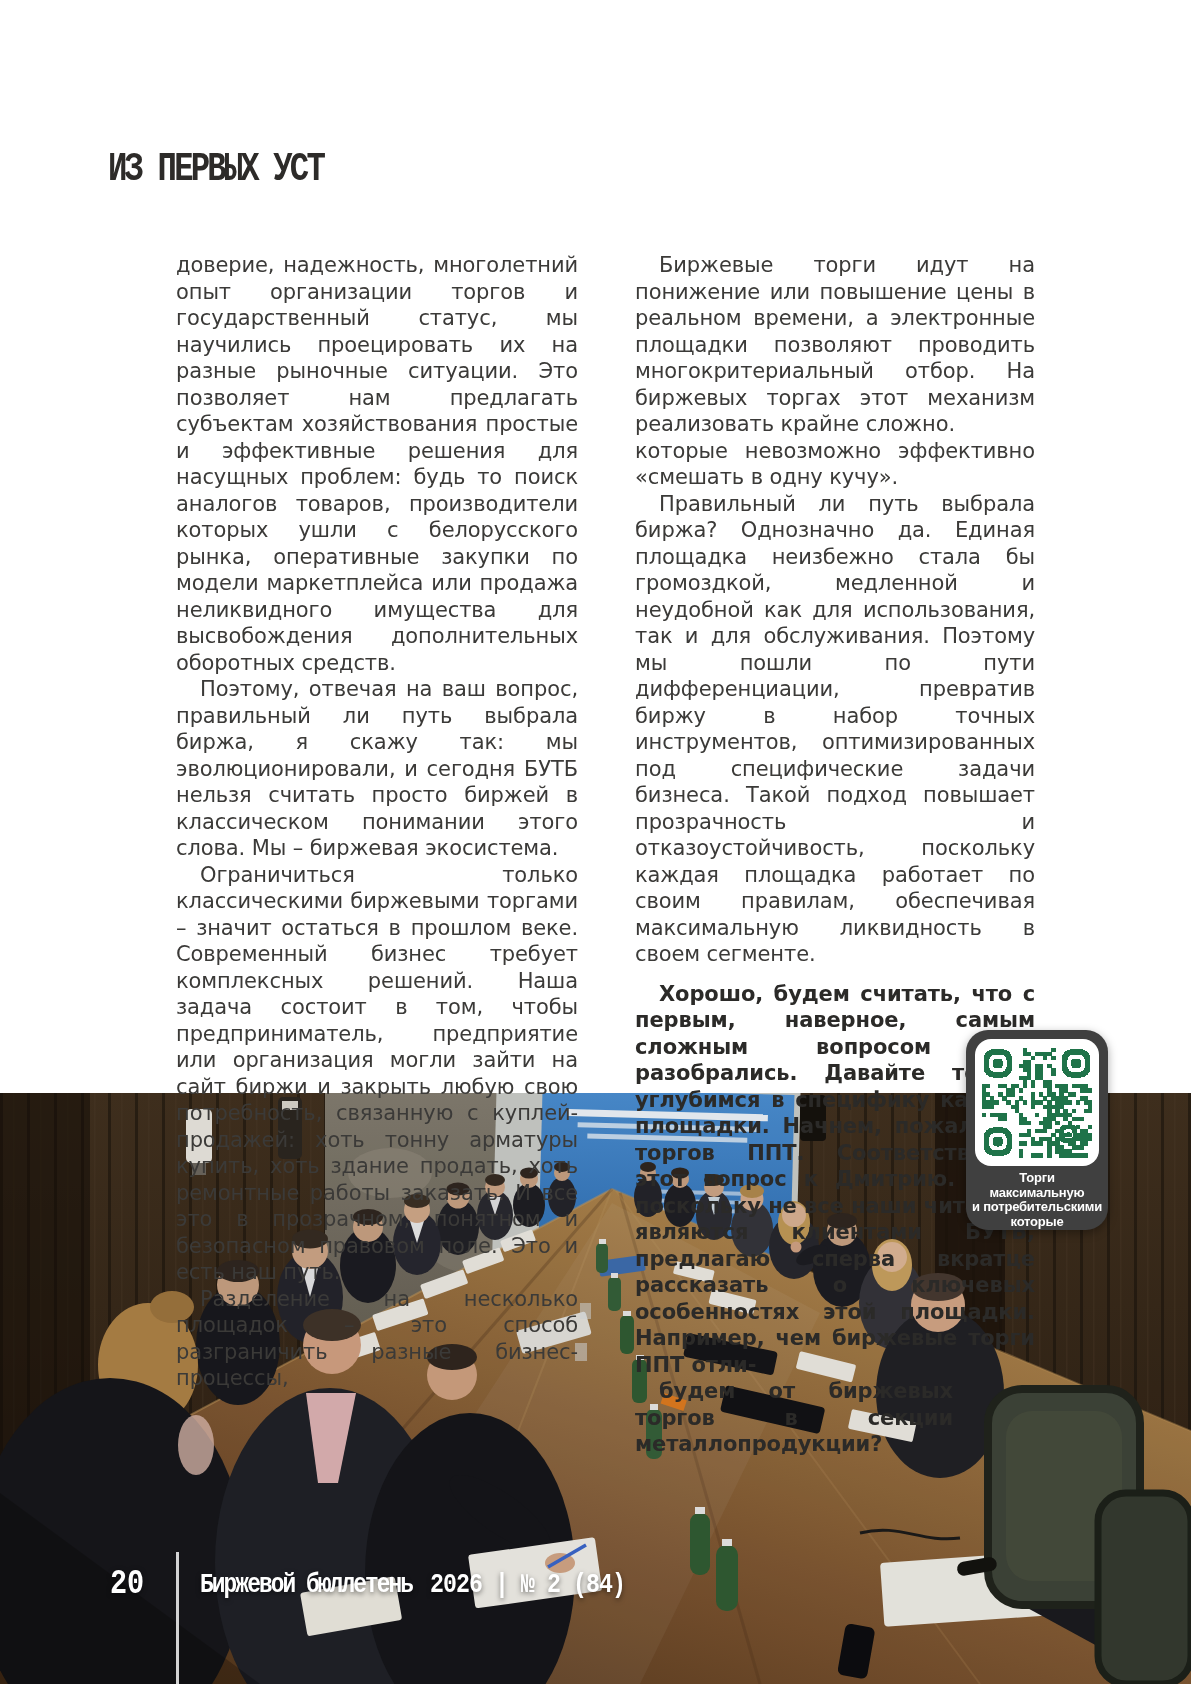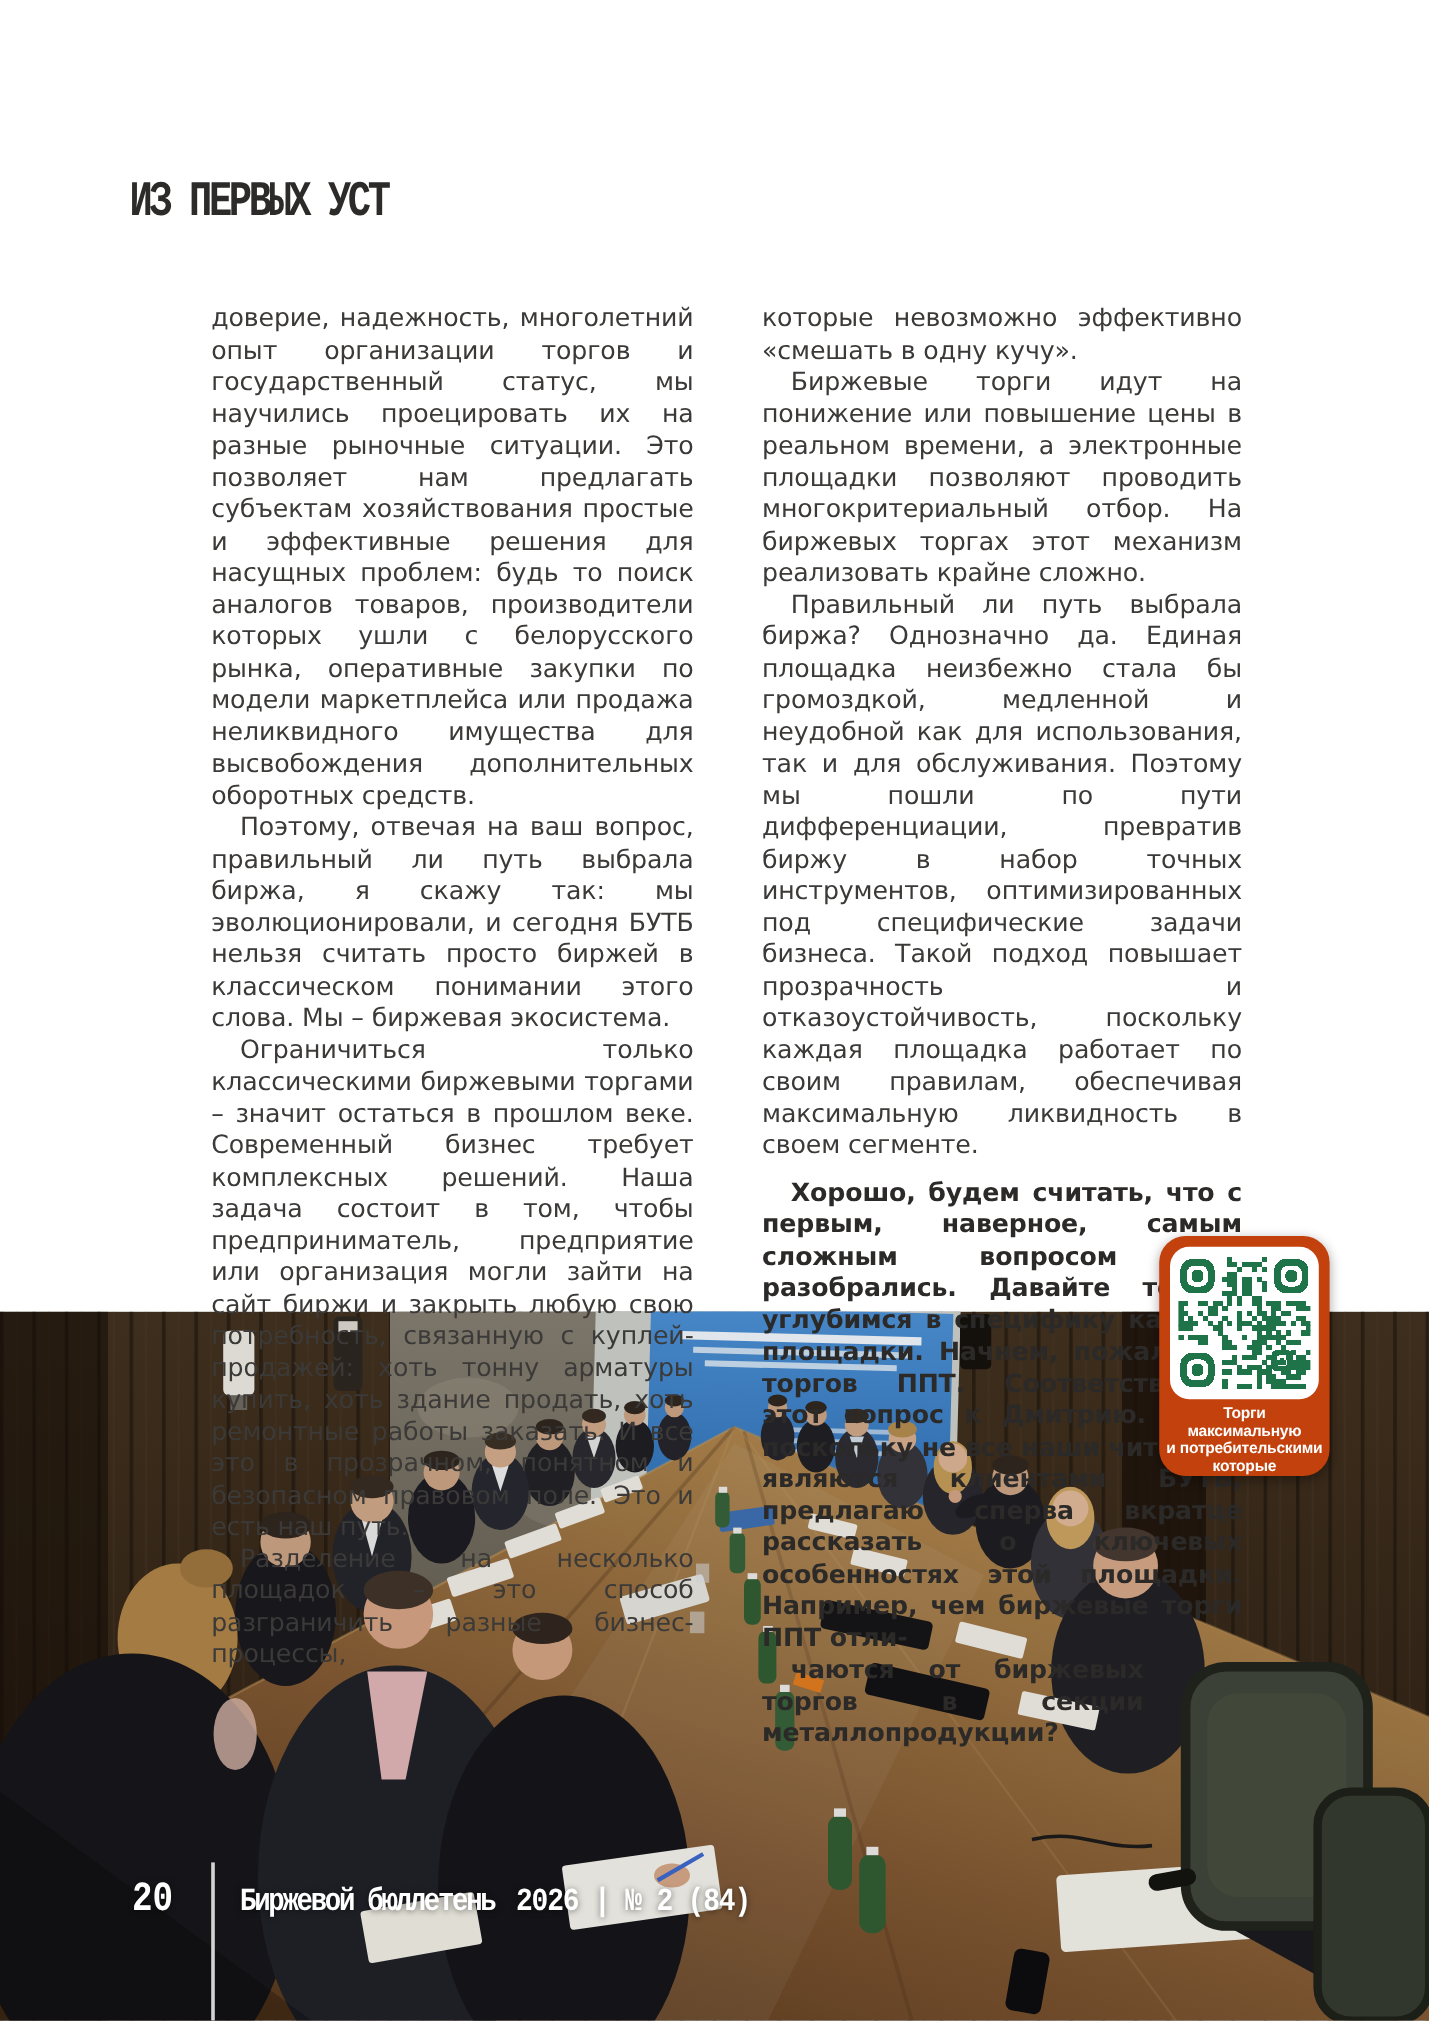--- a/index.html
+++ b/index.html
@@ -55,30 +55,30 @@
   <h1 class="header">ИЗ ПЕРВЫХ УСТ</h1>
 
   <div class="col col-left">
     <p class="p">доверие, надежность, многолетний опыт организации торгов и государственный статус, мы научились проецировать их на разные рыночные ситуации. Это позволяет нам предлагать субъектам хозяйствования простые и эффективные решения для насущных проблем: будь то поиск аналогов товаров, производители которых ушли с белорусского рынка, оперативные закупки по модели маркетплейса или продажа неликвидного имущества для высвобождения дополнительных оборотных средств.</p>
     <p class="p indent">Поэтому, отвечая на ваш вопрос, правильный ли путь выбрала биржа, я скажу так: мы эволюционировали, и сегодня БУТБ нельзя считать просто биржей в классическом понимании этого слова. Мы – биржевая экосистема.</p>
     <p class="p indent">Ограничиться только классическими биржевыми торгами – значит остаться в прошлом веке. Современный бизнес требует комплексных решений. Наша задача состоит в том, чтобы предприниматель, предприятие или организация могли зайти на сайт биржи и закрыть любую свою потребность, связанную с куплей-продажей: хоть тонну арматуры купить, хоть здание продать, хоть ремонтные работы заказать. И все это в прозрачном, понятном и безопасном правовом поле. Это и есть наш путь.</p>
     <p class="p indent">Разделение на несколько площадок – это способ разграничить разные бизнес-процессы,</p>
   </div>
 
   <div class="col col-right">
+    <p class="p indent">Биржевые торги идут на понижение или повышение цены в реальном времени, а электронные площадки позволяют проводить многокритериальный отбор. На биржевых торгах этот механизм реализовать крайне сложно.</p>
     <p class="p">которые невозможно эффективно «смешать в одну кучу».</p>
-    <p class="p indent">Биржевые торги идут на понижение или повышение цены в реальном времени, а электронные площадки позволяют проводить многокритериальный отбор. На биржевых торгах этот механизм реализовать крайне сложно.</p>
     <p class="p indent">Правильный ли путь выбрала биржа? Однозначно да. Единая площадка неизбежно стала бы громоздкой, медленной и неудобной как для использования, так и для обслуживания. Поэтому мы пошли по пути дифференциации, превратив биржу в набор точных инструментов, оптимизированных под специфические задачи бизнеса. Такой подход повышает прозрачность и отказоустойчивость, поскольку каждая площадка работает по своим правилам, обеспечивая максимальную ликвидность в своем сегменте.</p>
     <p class="p q indent">
       <span>Хорошо, будем считать, что с первым, наверное, самым сложным вопросом мы разобрались. Давайте теперь углубимся в специфику каждой площадки. Начнем, пожалуй, с торгов ППТ. Соответственно, этот вопрос к Дмитрию. Ну и поскольку не все наши читатели являются клиентами БУТБ, предлагаю сперва вкратце рассказать о ключевых особенностях этой площадки. Например, чем биржевые торги ППТ отли-</span>
-      <span class="q-narrow">чаются от биржевых торгов в секции металлопродукции?</span>
+      <span class="q-narrow">будем от биржевых торгов в секции металлопродукции?</span>
     </p>
   </div>
 
-  <div class="qr-tile" id="qr-tile" style="background: #c2410c;">
+  <div class="qr-tile" id="qr-tile" style="background: #404040;">
     <div class="qr-box">
       <svg id="qr-svg" viewBox="0 0 27 27" shape-rendering="crispEdges">
           <g fill="#1f7349">
             <rect x="10" y="0" width="1.06" height="1.06"></rect>
             <rect x="17" y="0" width="1.06" height="1.06"></rect>
             <rect x="10" y="1" width="1.06" height="1.06"></rect>
             <rect x="11" y="1" width="1.06" height="1.06"></rect>
             <rect x="13" y="1" width="1.06" height="1.06"></rect>
             <rect x="14" y="1" width="1.06" height="1.06"></rect>
             <rect x="15" y="1" width="1.06" height="1.06"></rect>

